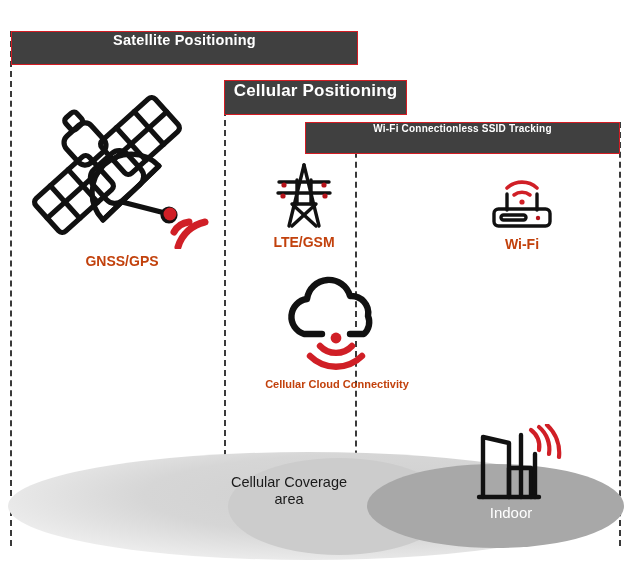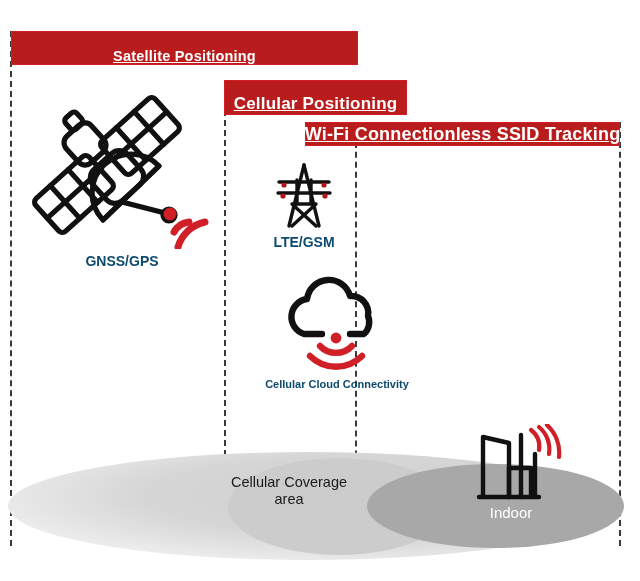--- a/index.html
+++ b/index.html
@@ -20,36 +20,35 @@
   
   .guide {
     position: absolute;
     width: 0;
     border-left: 2px dashed #3a3a3a;
   }
 
   
   .banner {
     position: absolute;
-    background: #b91c1c;
+    background: #404040;
     color: #ffffff;
     font-weight: bold;
     display: flex;
-    align-items: flex-end;
+    align-items: flex-start;
     justify-content: center;
     letter-spacing: .2px;
     box-sizing: border-box;
     border: 1px solid #d41c23;
-    text-decoration: underline;
   }
   .banner span { display: block; white-space: nowrap; }
 
   #banner-satellite { left: 11px;  top: 31px;  width: 347px; height: 34px; font-size: 14.5px; }
   #banner-cellular  { left: 224px; top: 80px;  width: 183px; height: 35px; font-size: 17px; }
-  #banner-wifi      { left: 305px; top: 122px; width: 315px; height: 24px; font-size: 18px; }
+  #banner-wifi      { left: 305px; top: 122px; width: 315px; height: 32px; font-size: 10px; }
 
   
   .ellipse {
     position: absolute;
     border-radius: 50%;
   }
   #ellipse-outer {
     left: 8px; top: 452px; width: 600px; height: 108px;
     background: radial-gradient(ellipse at 62% 40%, #cfcfcf 0%, #d6d6d6 45%, #eeeeee 78%, #fbfbfb 100%);
   }
@@ -76,21 +75,21 @@
     left: 455px; top: 504px; width: 112px;
     color: #ffffff;
     font-size: 15px;
   }
 
   
   .icon-block { position: absolute; }
   .icon-caption {
     text-align: center;
     font-weight: bold;
-    color: #0c4a6e;
+    color: #c2410c;
     line-height: 1.18;
     margin-top: 4px;
   }
   .icon-art { position: relative; margin: 0 auto; }
 
   #block-gnss      { left: 22px;  top: 84px;  width: 200px; }
   #block-gnss .icon-caption { font-size: 14px; }
   #block-lte       { left: 245px; top: 160px; width: 118px; }
   #block-lte .icon-caption { font-size: 14px; }
   #block-wifi      { left: 463px; top: 170px; width: 118px; }
@@ -192,20 +191,43 @@
           <circle cx="18" cy="25" r="2.6"></circle>
           <circle cx="58" cy="25" r="2.6"></circle>
           <circle cx="17" cy="36" r="2.6"></circle>
           <circle cx="59" cy="36" r="2.6"></circle>
         </g>
       </svg>
     </div>
     <div class="icon-caption">LTE/GSM</div>
   </div>
 
+  <div class="icon-block" id="block-wifi">
+    <div class="icon-art" style="width:92px;height:62px;">
+      <svg viewBox="0 0 92 62" width="92" height="62" aria-hidden="true">
+
+        <g fill="none" stroke="#d01f26" stroke-width="3.6" stroke-linecap="round">
+          <path d="M31 18 A22 22 0 0 1 61 18"></path>
+          <path d="M38 25 A13 13 0 0 1 54 25"></path>
+        </g>
+        <circle cx="46" cy="32" r="2.6" fill="#d01f26"></circle>
+        <g fill="none" stroke="#111111" stroke-width="3.4" stroke-linecap="round" stroke-linejoin="round">
+
+          <path d="M31 24 L31 40"></path>
+          <path d="M61 24 L61 40"></path>
+
+          <rect x="18" y="39" width="56" height="17" rx="4.5"></rect>
+
+          <rect x="25" y="45" width="25" height="5" rx="2.5"></rect>
+        </g>
+        <circle cx="62" cy="48" r="2.2" fill="#b5131a"></circle>
+      </svg>
+    </div>
+    <div class="icon-caption">Wi-Fi</div>
+  </div>
 
   <div class="icon-block" id="block-cellcloud">
     <div class="icon-art" style="width:110px;height:98px;">
       <svg viewBox="0 0 110 98" width="110" height="98" aria-hidden="true">
         <g fill="none" stroke="#111111" stroke-width="6.4" stroke-linecap="round" stroke-linejoin="round">
           <path d="M40 58 H22 A18 18 0 0 1 25 23 A22 22 0 0 1 68 20 A17 17 0 0 1 86 40 A16 16 0 0 1 82 58 H68"></path>
         </g>
         <circle cx="54" cy="62" r="5.4" fill="#d01f26"></circle>
         <g fill="none" stroke="#d01f26" stroke-width="6.4" stroke-linecap="round">
           <path d="M38 70 A22 22 0 0 0 70 70"></path>

